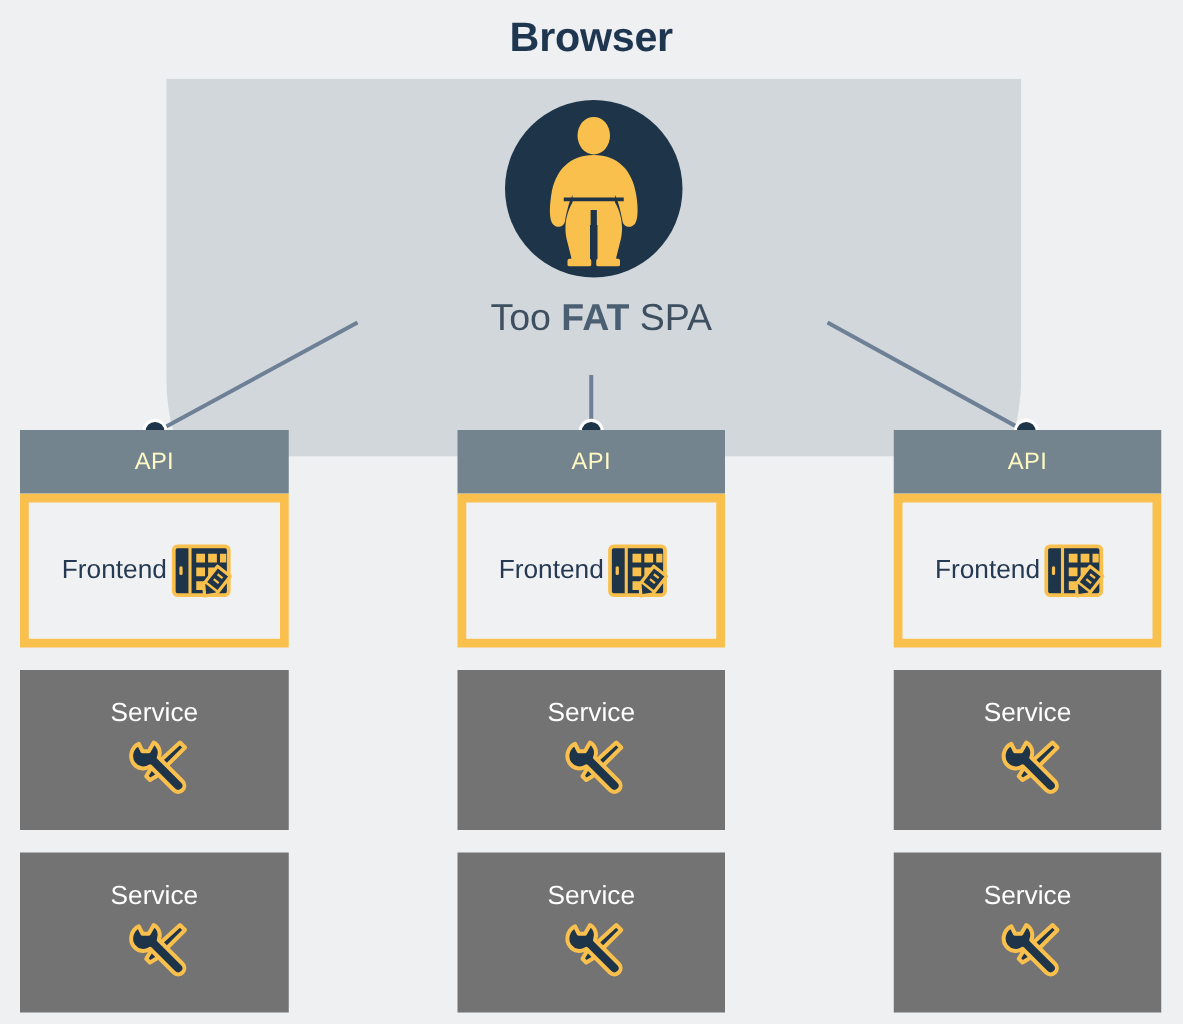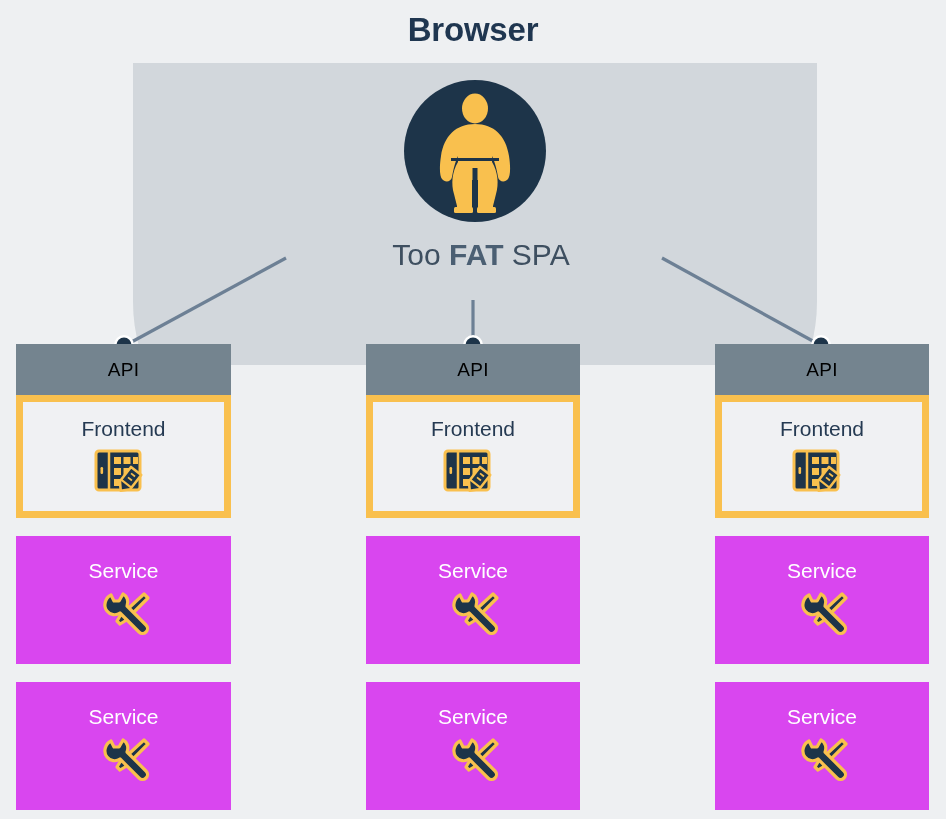--- a/index.html
+++ b/index.html
@@ -100,48 +100,48 @@
     position: absolute;
     top: 344px;
   }
   .col-1 { left: 16px;  width: 215px; }
   .col-2 { left: 366px; width: 214px; }
   .col-3 { left: 715px; width: 214px; }
 
   .api-header {
     height: 51px;
     background: #74848f;
-    color: #000000;
+    color: #fef9c3;
     font-size: 19px;
     display: flex;
     align-items: center;
     justify-content: center;
     letter-spacing: 0.3px;
   }
 
   .frontend-box {
     margin-top: 0;
     border: 7px solid #f9c04e;
     background: #f0f1f3;
     height: 123px;
     display: flex;
-    flex-direction: column;
+    flex-direction: row;
     align-items: center;
     justify-content: center;
     gap: 2px;
   }
   .frontend-label {
     font-size: 21px;
     color: #253a52;
     margin-bottom: 2px;
   }
 
   .service-box {
     margin-top: 18px;
-    background: #d946ef;
+    background: #737373;
     height: 128px;
     display: flex;
     flex-direction: column;
     align-items: center;
     justify-content: center;
     gap: 3px;
   }
   .service-label {
     font-size: 21px;
     color: #ffffff;

